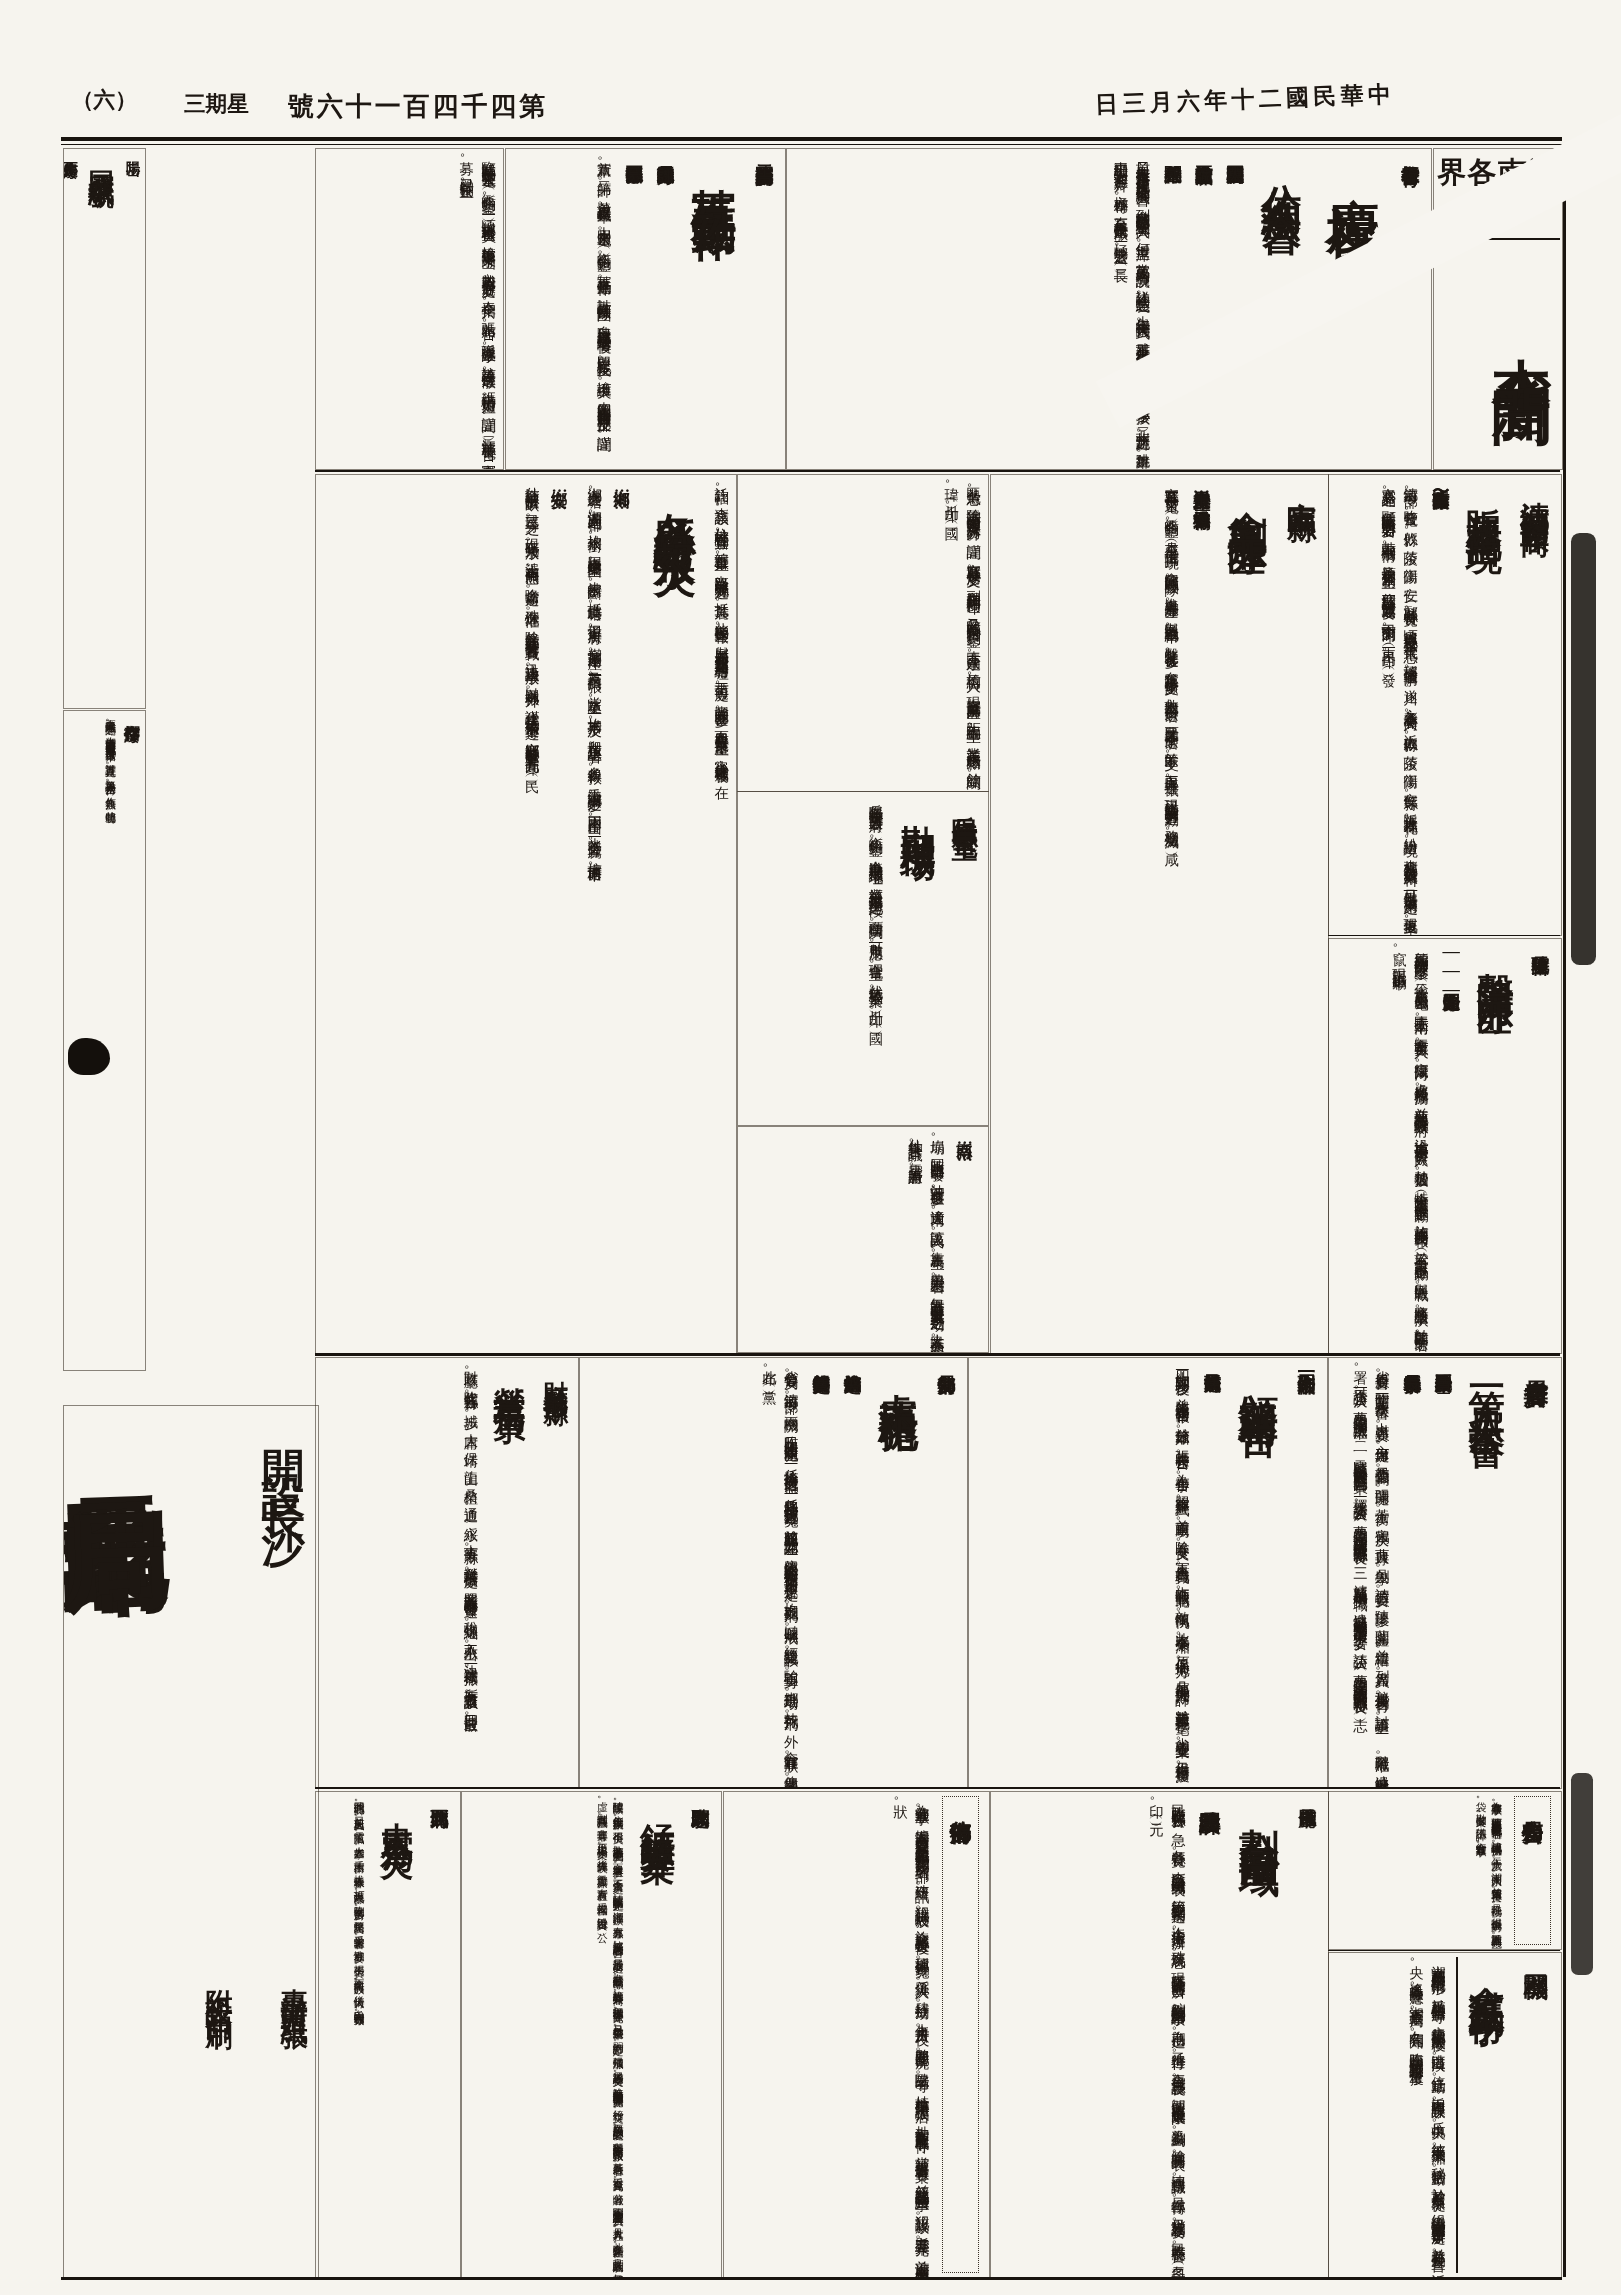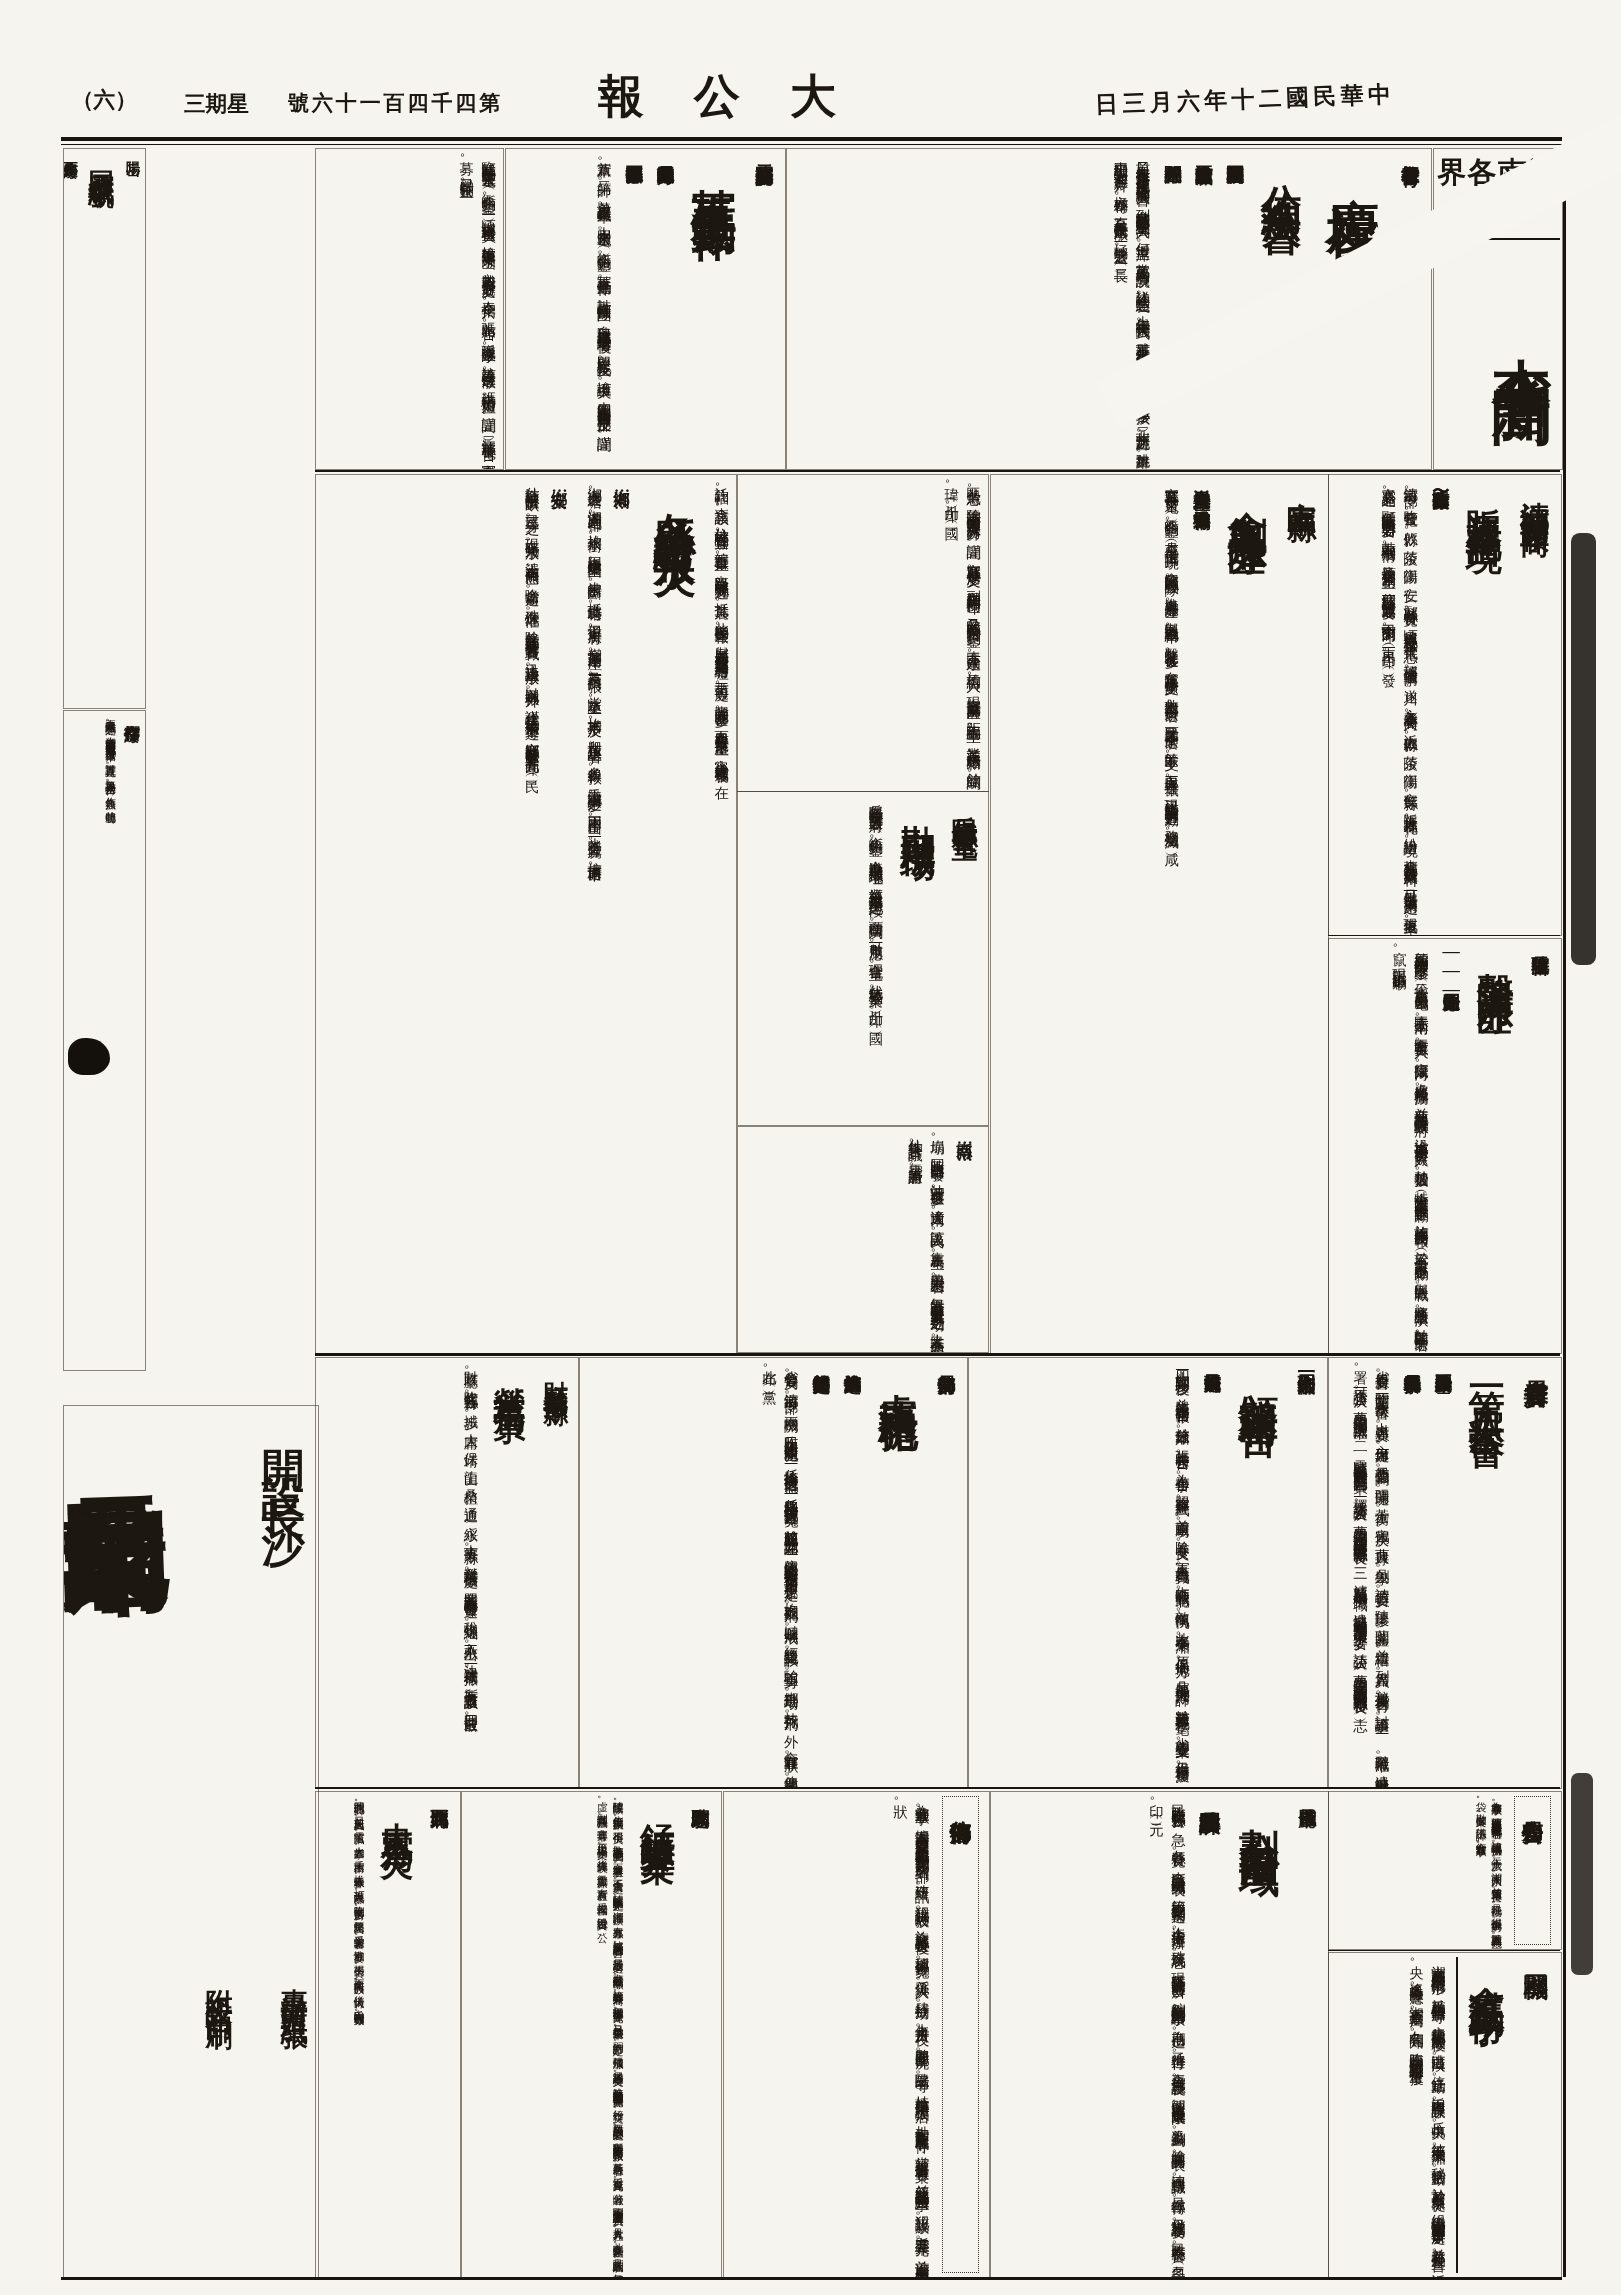--- a/index.html
+++ b/index.html
@@ -25,22 +25,21 @@
   .giant{position:absolute;font-size:107px;font-weight:900;letter-spacing:2.9px;line-height:1.05;
          transform:rotate(-2deg);font-family:"DejaVu Serif","Liberation Serif",serif;}
 </style>
 </head>
 <body>
 
 <div class="page">
 
   <div class="mast" style="left:72px;top:85px;font-size:21.6px;">（六）</div>
   <div class="mast" style="left:184px;top:89px;font-size:21.6px;">三期星</div>
-  <div class="mast" style="left:288px;top:89px;font-size:21px;letter-spacing:2.9px;">號六十一百四千四第</div>
-  <div class="mast" style="left:598px;top:66px;font-size:46px;letter-spacing:50px;">報公大</div>
+  <div class="mast" style="left:288px;top:89px;font-size:26px;letter-spacing:2.9px;">號六十一百四千四第</div>
   <div class="mast" style="left:1095px;top:84px;font-size:23px;letter-spacing:4.3px;transform:rotate(-2deg);">日三月六年十二國民華中</div>
   <div class="rule-h" style="left:61px;top:137px;width:1501px;height:3.6px;"></div>
   <div class="rule-h" style="left:61px;top:144px;width:1501px;height:1.4px;"></div>
 
   <div class="blk v framed" style="left:63px;top:148px;width:81px;height:559px;">
     <div style="font-size:14.4px;font-weight:bold;margin:1.4px 2.9px;">岳陽</div>
     <div style="font-size:26px;font-weight:bold;letter-spacing:2.9px;margin:1.4px 4.3px;">同霽成紙號</div>
     <div style="font-size:15px;font-weight:bold;margin:1.4px 2.9px;">失票作廢</div>
 
   </div>

